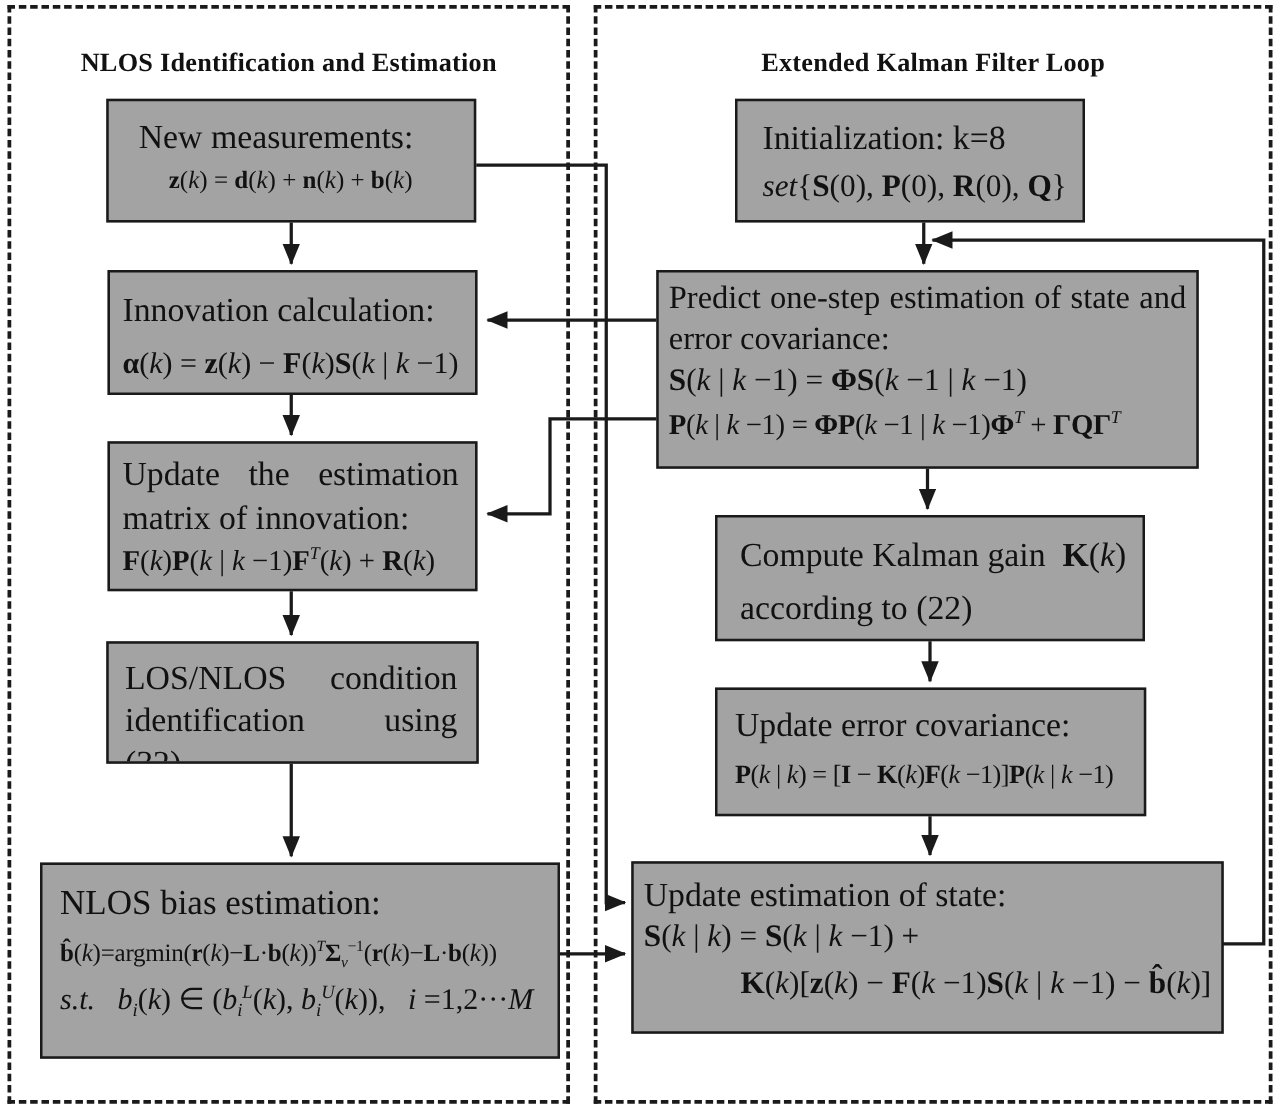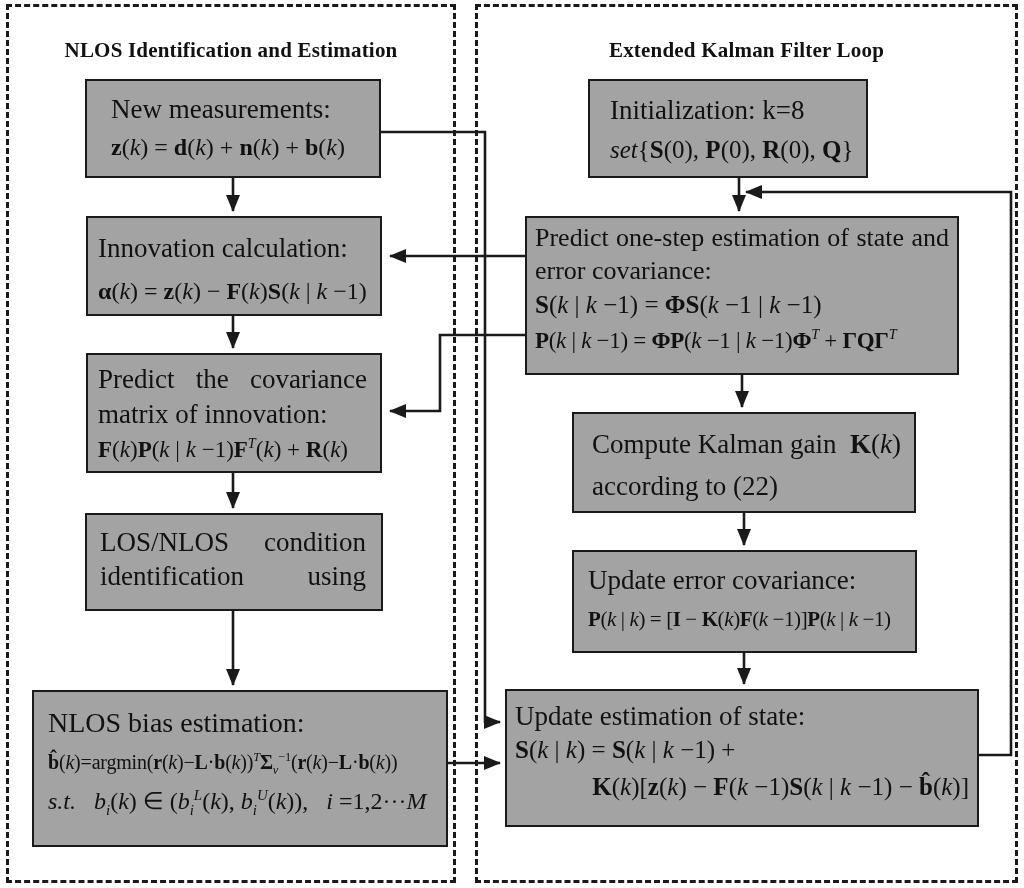--- a/index.html
+++ b/index.html
@@ -21,37 +21,38 @@
 <div id="stage">
 
   <div class="dashed-rect" style="left:6px;top:4px;width:450px;height:879px;"></div>
   <div class="dashed-rect" style="left:475px;top:4px;width:543px;height:879px;"></div>
 
   <div class="panel-title" style="left:6px;top:38px;width:450px;">NLOS Identification and Estimation</div>
   <div class="panel-title" style="left:475px;top:38px;width:543px;">Extended Kalman Filter Loop</div>
 
   <div class="box" style="left:85px;top:79px;width:296px;height:99px;padding:11px 0 0 24px;">
     <div class="ln" style="font-size:27px;">New measurements:</div>
-    <div class="ln" style="font-size:24px;margin-top:5px;"><b>z</b>(<i>k</i>) = <b>d</b>(<i>k</i>) + <b>n</b>(<i>k</i>) + <b>b</b>(<i>k</i>)</div>
+    <div class="ln" style="font-size:20px;margin-top:5px;margin-left:24px;"><b>z</b>(<i>k</i>) = <b>d</b>(<i>k</i>) + <b>n</b>(<i>k</i>) + <b>b</b>(<i>k</i>)</div>
   </div>
 
   <div class="box" style="left:86px;top:216px;width:296px;height:100px;padding:13px 0 0 10px;">
     <div class="ln" style="font-size:27px;">Innovation calculation:</div>
     <div class="ln" style="font-size:24px;margin-top:10px;"><b>α</b>(<i>k</i>) = <b>z</b>(<i>k</i>) − <b>F</b>(<i>k</i>)<b>S</b>(<i>k</i> | <i>k</i> −1)</div>
   </div>
 
   <div class="box" style="left:86px;top:353px;width:296px;height:120px;padding:7px 13px 0 10px;">
-    <div class="ln just" style="font-size:27px;">Predict the covariance</div>
+    <div class="ln just" style="font-size:27px;">Update the estimation</div>
     <div class="ln" style="font-size:27px;">matrix of innovation:</div>
     <div class="ln" style="font-size:23px;margin-top:3px;"><b>F</b>(<i>k</i>)<b>P</b>(<i>k</i> | <i>k</i> −1)<b>F</b><sup><i>T</i></sup>(<i>k</i>) + <b>R</b>(<i>k</i>)</div>
   </div>
 
   <div class="box" style="left:85px;top:513px;width:298px;height:98px;padding:10px 15px 0 13px;overflow:hidden;line-height:1.26;">
     <div class="ln just" style="font-size:27px;">LOS/NLOS condition</div>
     <div class="ln just" style="font-size:27px;">identification using</div>
+    <div class="ln" style="font-size:27px;">(32)</div>
   </div>
 
   <div class="box" style="left:32px;top:690px;width:416px;height:157px;padding:13px 0 0 14px;">
     <div class="ln" style="font-size:28px;">NLOS bias estimation:</div>
     <div class="ln" style="font-size:20px;margin-top:9px;letter-spacing:-0.2px;"><b>b̂</b>(<i>k</i>)=argmin(<b>r</b>(<i>k</i>)−<b>L</b>·<b>b</b>(<i>k</i>))<sup><i>T</i></sup><b>Σ</b><sub><i>v</i></sub><sup>−1</sup>(<b>r</b>(<i>k</i>)−<b>L</b>·<b>b</b>(<i>k</i>))</div>
     <div class="ln" style="font-size:24px;margin-top:7px;"><i>s.t.</i>&nbsp;&nbsp; <i>b</i><sub><i>i</i></sub>(<i>k</i>) ∈ (<i>b</i><sub><i>i</i></sub><sup><i>L</i></sup>(<i>k</i>), <i>b</i><sub><i>i</i></sub><sup><i>U</i></sup>(<i>k</i>)),&nbsp;&nbsp; <i>i</i> =1,2···<i>M</i></div>
   </div>
 
   <div class="box" style="left:588px;top:79px;width:280px;height:99px;padding:12px 0 0 20px;">
     <div class="ln" style="font-size:27px;">Initialization: k=8</div>

